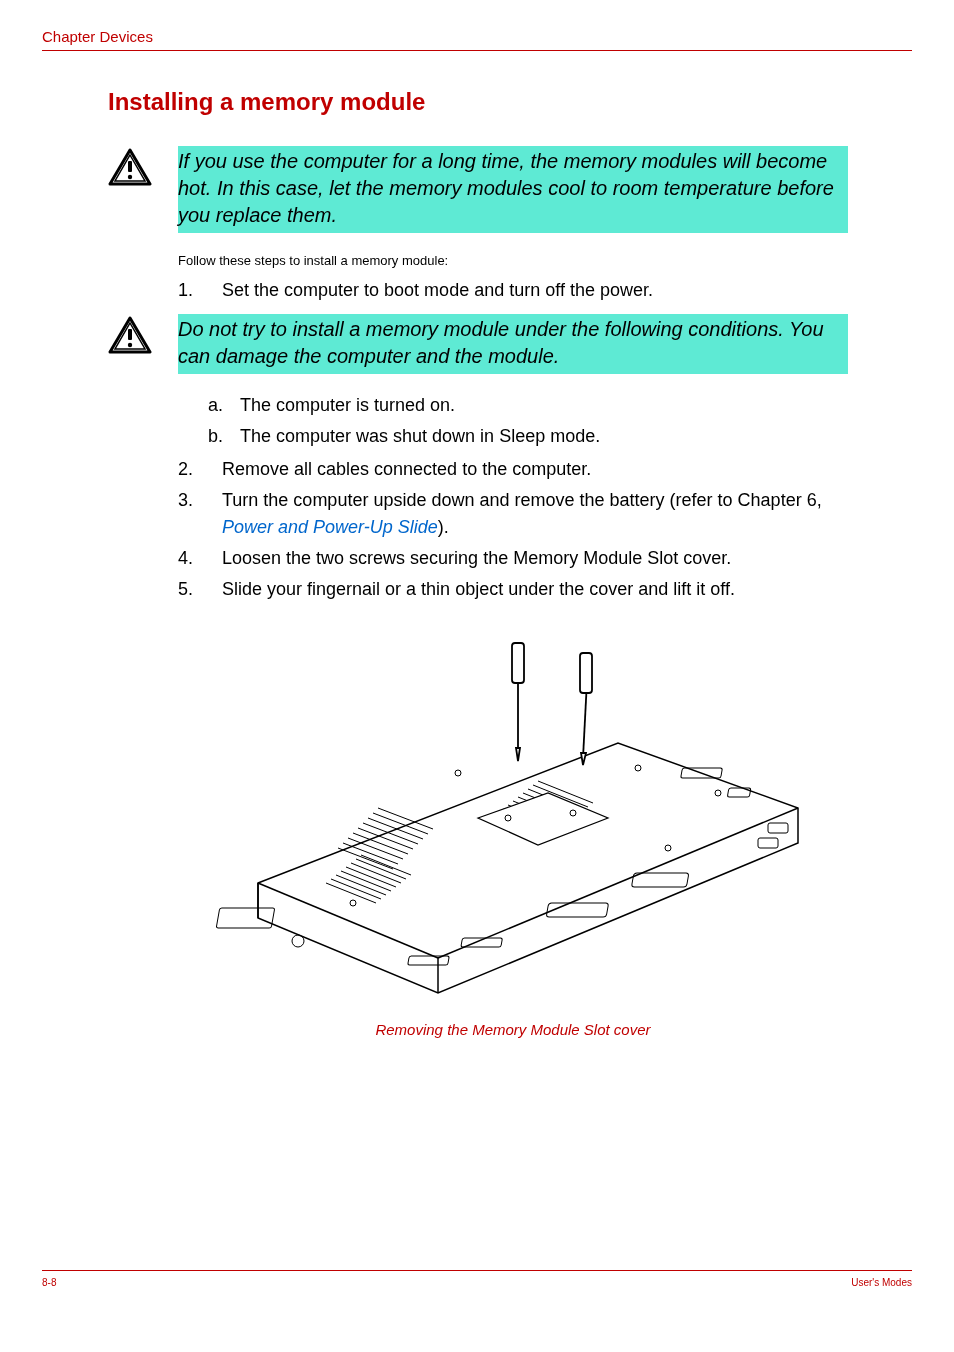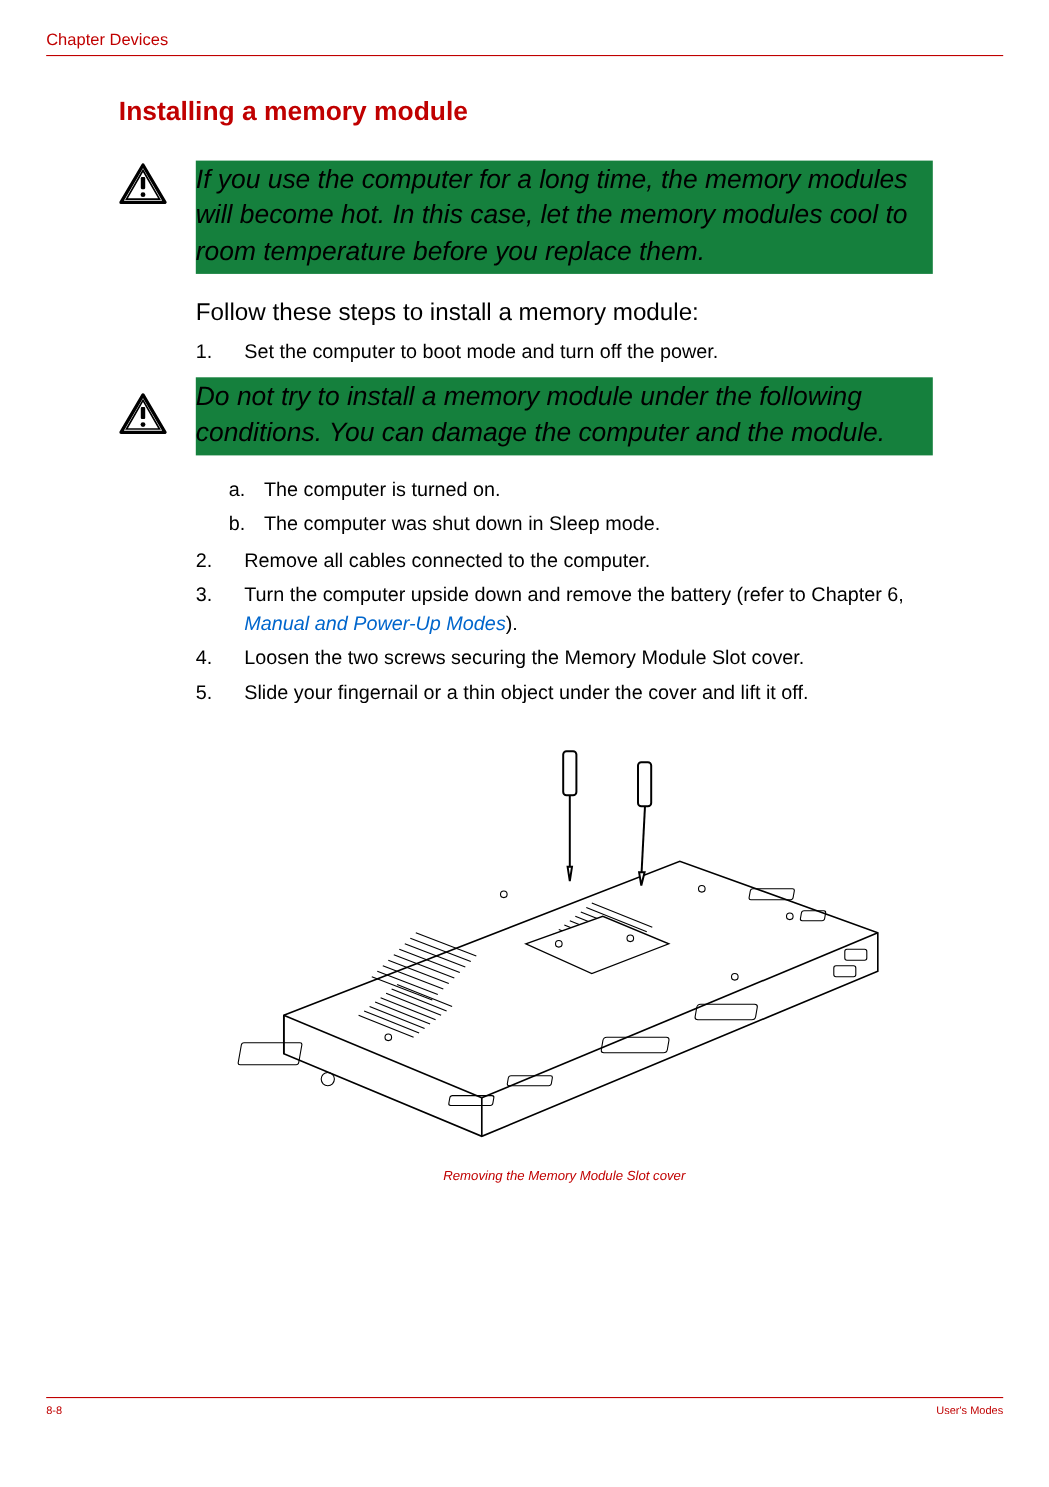--- a/index.html
+++ b/index.html
@@ -47,28 +47,28 @@
       display: flex;
       margin-bottom: 18px;
     }
     .caution-icon {
       width: 70px;
       flex-shrink: 0;
       padding-top: 2px;
     }
     .caution-text-box {
       flex: 1;
-      background: #15803d;
+      background: #5eead4;
       padding: 2px 6px 4px 0;
       font-style: italic;
-      font-size: 24px;
+      font-size: 20px;
       line-height: 1.35;
     }
     .body-text {
-      font-size: 22px;
+      font-size: 13px;
       line-height: 1.5;
       margin-left: 70px;
       margin-bottom: 6px;
     }
     .numbered-item {
       display: flex;
       margin-left: 70px;
       font-size: 18px;
       line-height: 1.5;
       margin-bottom: 4px;
@@ -97,21 +97,21 @@
       font-style: italic;
     }
     .figure-box {
       margin-left: 70px;
       margin-top: 20px;
       text-align: center;
     }
     .figure-caption {
       color: #c00000;
       font-style: italic;
-      font-size: 12px;
+      font-size: 15px;
       margin-top: 14px;
     }
     .page-footer {
       position: absolute;
       bottom: 64px;
       left: 42px;
       right: 42px;
     }
     .footer-rule {
       height: 1px;
@@ -149,21 +149,21 @@
     <div class="caution-text-box">If you use the computer for a long time, the memory modules will become hot. In this case, let the memory modules cool to room temperature before you replace them.</div>
   </div>
 
   <div class="body-text">Follow these steps to install a memory module:</div>
 
   <div class="numbered-item">
     <div class="num-label">1.</div>
     <div class="num-content">Set the computer to boot mode and turn off the power.</div>
   </div>
 
-  <div class="caution-block" style="margin-top:10px;align-items:center;">
+  <div class="caution-block" style="margin-top:10px;">
     <div class="caution-icon">
       <svg width="44" height="40" viewBox="0 0 44 40">
         <polygon points="22,2 42,36 2,36" fill="none" stroke="#000" stroke-width="3" stroke-linejoin="round"></polygon>
         <polygon points="22,7 37,33 7,33" fill="none" stroke="#000" stroke-width="1.5"></polygon>
         <rect x="20" y="13" width="4" height="11" fill="#000" rx="1"></rect>
         <circle cx="22" cy="29" r="2.2" fill="#000"></circle>
       </svg>
     </div>
     <div class="caution-text-box">Do not try to install a memory module under the following conditions. You can damage the computer and the module.</div>
   </div>
@@ -179,21 +179,21 @@
   </div>
 
   <div class="numbered-item" style="margin-top:6px;">
     <div class="num-label">2.</div>
     <div class="num-content">Remove all cables connected to the computer.</div>
   </div>
 
   <div class="numbered-item">
     <div class="num-label">3.</div>
     <div class="num-content">
-      <span>Turn the computer upside down and remove the battery (refer to Chapter 6, </span><span class="link-text">Manual and Power-Up Modes</span><span>).</span>
+      <span>Turn the computer upside down and remove the battery (refer to Chapter 6, </span><span class="link-text">Power and Power-Up Slide</span><span>).</span>
     </div>
   </div>
 
   <div class="numbered-item">
     <div class="num-label">4.</div>
     <div class="num-content">Loosen the two screws securing the Memory Module Slot cover.</div>
   </div>
 
   <div class="numbered-item">
     <div class="num-label">5.</div>

